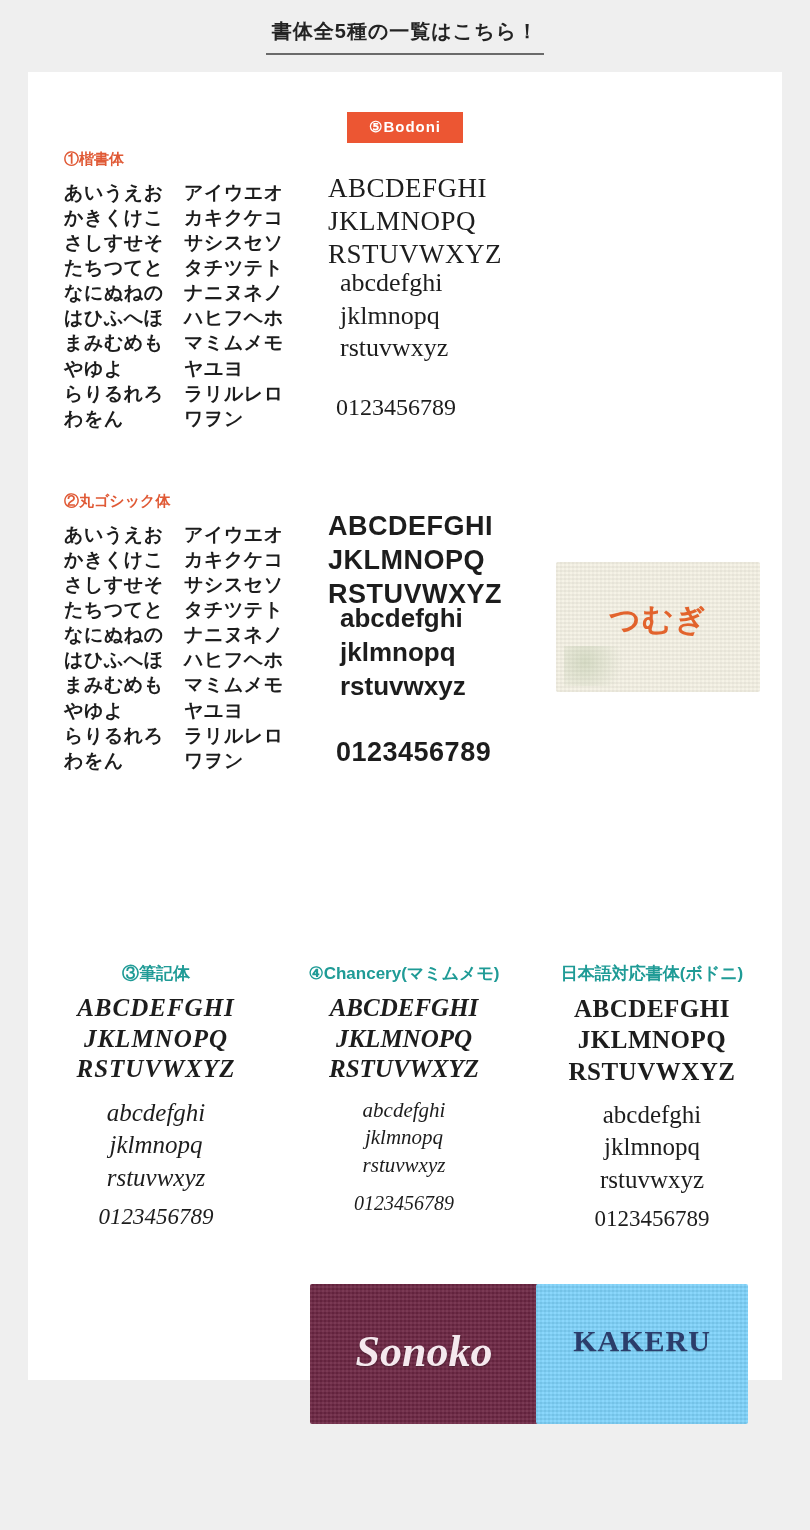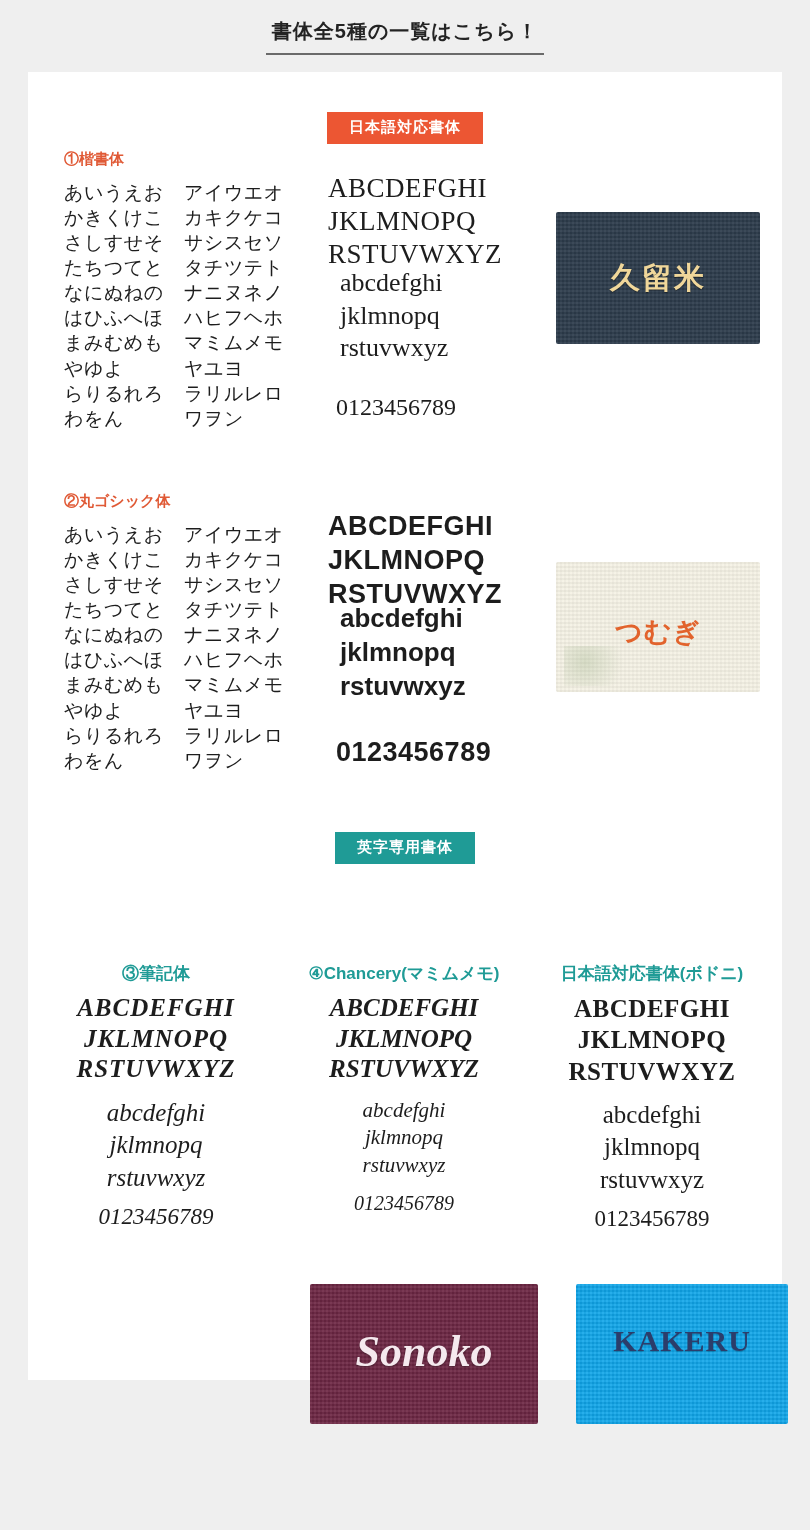--- a/index.html
+++ b/index.html
@@ -70,21 +70,21 @@
     margin: 0 0 4px 0;
   }
   .entry-title.jp { color: #e05a36; }
 
   .sample-block {
     position: absolute;
   }
   .kana-col {
     font-size: 19px;
     line-height: 1.32;
-    font-weight: normal;
+    font-weight: bold;
     letter-spacing: 0.5px;
     white-space: pre-line;
     color: #1d1d1d;
   }
   .latin-col {
     color: #1d1d1d;
   }
   .latin-upper { letter-spacing: 0.5px; }
   .photo {
     position: absolute;
@@ -141,21 +141,21 @@
 
 <div class="page">
 
   <div class="header">
     <div class="header-title">書体全5種の一覧はこちら！</div>
   </div>
 
   <div class="card">
 
     <div style="position:absolute; top:40px; left:0; width:754px;" class="pill-row">
-      <span class="pill pill-jp">日本語対応書体</span>
+      <span class="pill pill-jp">⑤Bodoni</span>
     </div>
 
     <div class="entry-title jp" style="position:absolute; top:78px; left:36px;">①楷書体</div>
 
     <div class="sample-block kana-col mincho" style="top:108px; left:36px; width:150px;">あいうえお
 かきくけこ
 さしすせそ
 たちつてと
 なにぬねの
 はひふへほ
@@ -178,26 +178,20 @@
     <div class="sample-block serif latin-col latin-upper" style="top:100px; left:300px; width:230px; font-size:27px; line-height:1.22; white-space:pre-line;">ABCDEFGHI
 JKLMNOPQ
 RSTUVWXYZ</div>
 
     <div class="sample-block serif latin-col" style="top:195px; left:312px; width:230px; font-size:26px; line-height:1.25; white-space:pre-line;">abcdefghi
 jklmnopq
 rstuvwxyz</div>
 
     <div class="sample-block serif latin-col" style="top:322px; left:308px; width:240px; font-size:24px;">0123456789</div>
 
-    <div class="photo" style="top:140px; left:528px; width:204px; height:132px; background:#2d3c4c;">
-      <div style="position:absolute;inset:0;background:
-           repeating-linear-gradient(0deg, rgba(255,255,255,0.045) 0 2px, rgba(0,0,0,0.05) 2px 4px),
-           repeating-linear-gradient(90deg, rgba(255,255,255,0.03) 0 2px, rgba(0,0,0,0.04) 2px 4px);"></div>
-      <div class="embroidery mincho" style="top:46px; font-size:30px; font-style:normal; font-weight:bold; color:#f0d79a; letter-spacing:2px; text-shadow:0 1px 1px rgba(0,0,0,0.4);">久留米</div>
-    </div>
 
     <div class="entry-title jp" style="position:absolute; top:420px; left:36px;text-align:right;">②丸ゴシック体</div>
 
     <div class="sample-block kana-col sans" style="top:450px; left:36px; width:150px;">あいうえお
 かきくけこ
 さしすせそ
 たちつてと
 なにぬねの
 はひふへほ
 まみむめも
@@ -224,26 +218,23 @@
 jklmnopq
 rstuvwxyz</div>
 
     <div class="sample-block sans latin-col" style="top:665px; left:308px; width:250px; font-size:27px; font-weight:bold; letter-spacing:0.5px;">0123456789</div>
 
     <div class="photo" style="top:490px; left:528px; width:204px; height:130px; background:#f4f1e4;">
       <div style="position:absolute;inset:0;background:
            repeating-linear-gradient(0deg, rgba(0,0,0,0.035) 0 2px, rgba(255,255,255,0.06) 2px 4px),
            repeating-linear-gradient(90deg, rgba(0,0,0,0.025) 0 2px, rgba(255,255,255,0.05) 2px 4px);"></div>
       <div style="position:absolute; left:8px; bottom:6px; width:70px; height:40px; background:radial-gradient(circle at 30% 40%, rgba(160,180,140,0.35), rgba(200,200,180,0) 70%);"></div>
-      <div class="embroidery sans" style="top:52px; font-size:27px; font-style:normal; font-weight:bold; color:#e2632c; letter-spacing:1px;">つむぎ</div>
+      <div class="embroidery sans" style="top:37px; font-size:31px; font-style:normal; font-weight:bold; color:#e2632c; letter-spacing:1px;">つむぎ</div>
     </div>
 
-    <div style="position:absolute; top:760px; left:0; width:754px;" class="pill-row">
-      <span class="pill pill-en">英字専用書体</span>
-    </div>
 
     <div class="trio">
 
       <div class="trio-col" style="left:8px;">
         <div class="trio-head">③筆記体</div>
         <div class="trio-sample serif" style="font-size:25px; font-style:italic; font-weight:bold; line-height:1.22; white-space:pre-line; letter-spacing:1px;">ABCDEFGHI
 JKLMNOPQ
 RSTUVWXYZ</div>
         <div class="trio-sample serif" style="margin-top:12px; font-size:25px; font-style:italic; line-height:1.3; white-space:pre-line;">abcdefghi
 jklmnopq
@@ -271,21 +262,21 @@
       <div class="trio-col" style="left:504px;">
         <div class="trio-head">日本語対応書体(ボドニ)</div>
         <div class="trio-sample serif" style="font-size:25px; font-weight:bold; line-height:1.25; white-space:pre-line; letter-spacing:0.5px;">ABCDEFGHI
 JKLMNOPQ
 RSTUVWXYZ</div>
         <div class="trio-sample serif" style="margin-top:12px; font-size:25px; line-height:1.3; white-space:pre-line;">abcdefghi
 jklmnopq
 rstuvwxyz</div>
         <div class="trio-sample serif" style="margin-top:10px; font-size:23px;">0123456789</div>
       </div>
-      <div class="trio-photo" style="left:548px; width:212px; background:#0ea5e9;">
+      <div class="trio-photo" style="left:508px; width:212px; background:#7dd3fc;">
         <div style="position:absolute;inset:0;background:
              repeating-linear-gradient(0deg, rgba(0,0,0,0.05) 0 2px, rgba(255,255,255,0.06) 2px 4px),
              repeating-linear-gradient(90deg, rgba(0,0,0,0.035) 0 2px, rgba(255,255,255,0.05) 2px 4px);"></div>
         <div class="embroidery serif" style="top:40px; font-size:30px; font-weight:bold; color:#2b3d6b; letter-spacing:1px; font-style:normal; text-shadow:0 1px 1px rgba(0,0,0,0.2);">KAKERU</div>
       </div>
 
     </div>
   </div>
 </div>
 

